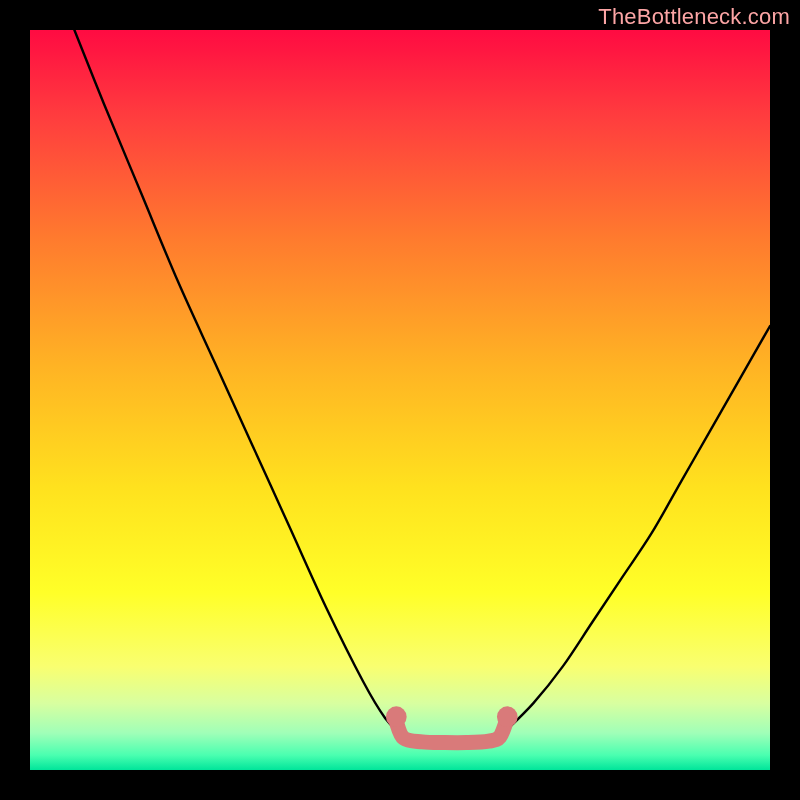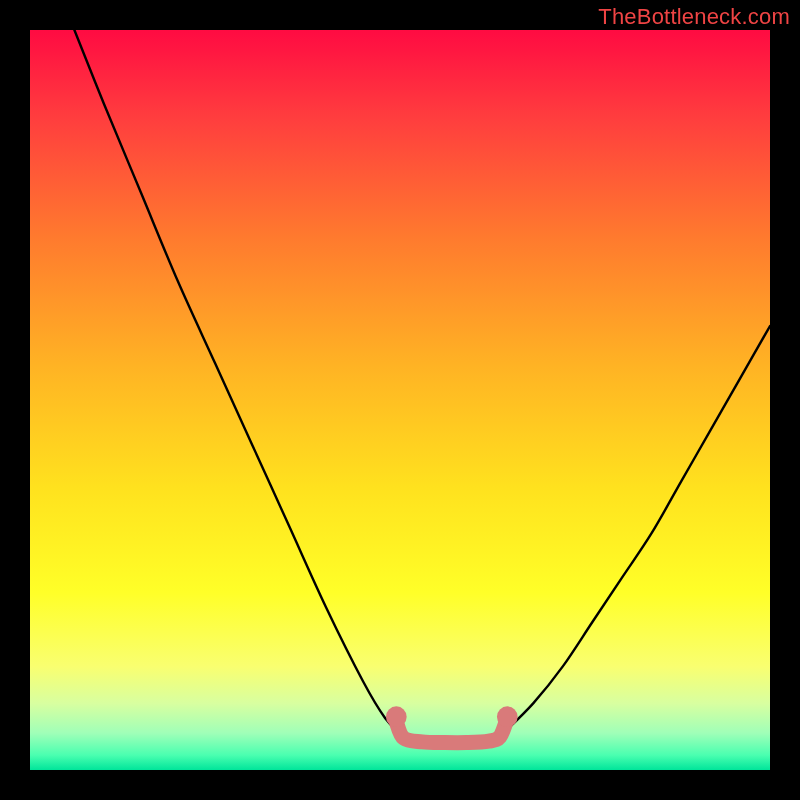--- a/index.html
+++ b/index.html
@@ -30,21 +30,21 @@
       #00e59a 100%
     );
   }
   .watermark {
     position: absolute;
     top: 4px;
     right: 10px;
     font-family: Arial, Helvetica, sans-serif;
     font-size: 22px;
     font-weight: 500;
-    color: #ef4444;
+    color: #fca5a5;
     letter-spacing: 0.2px;
   }
   svg.plot {
     position: absolute;
     left: 0;
     top: 0;
     width: 740px;
     height: 740px;
   }
 </style>

